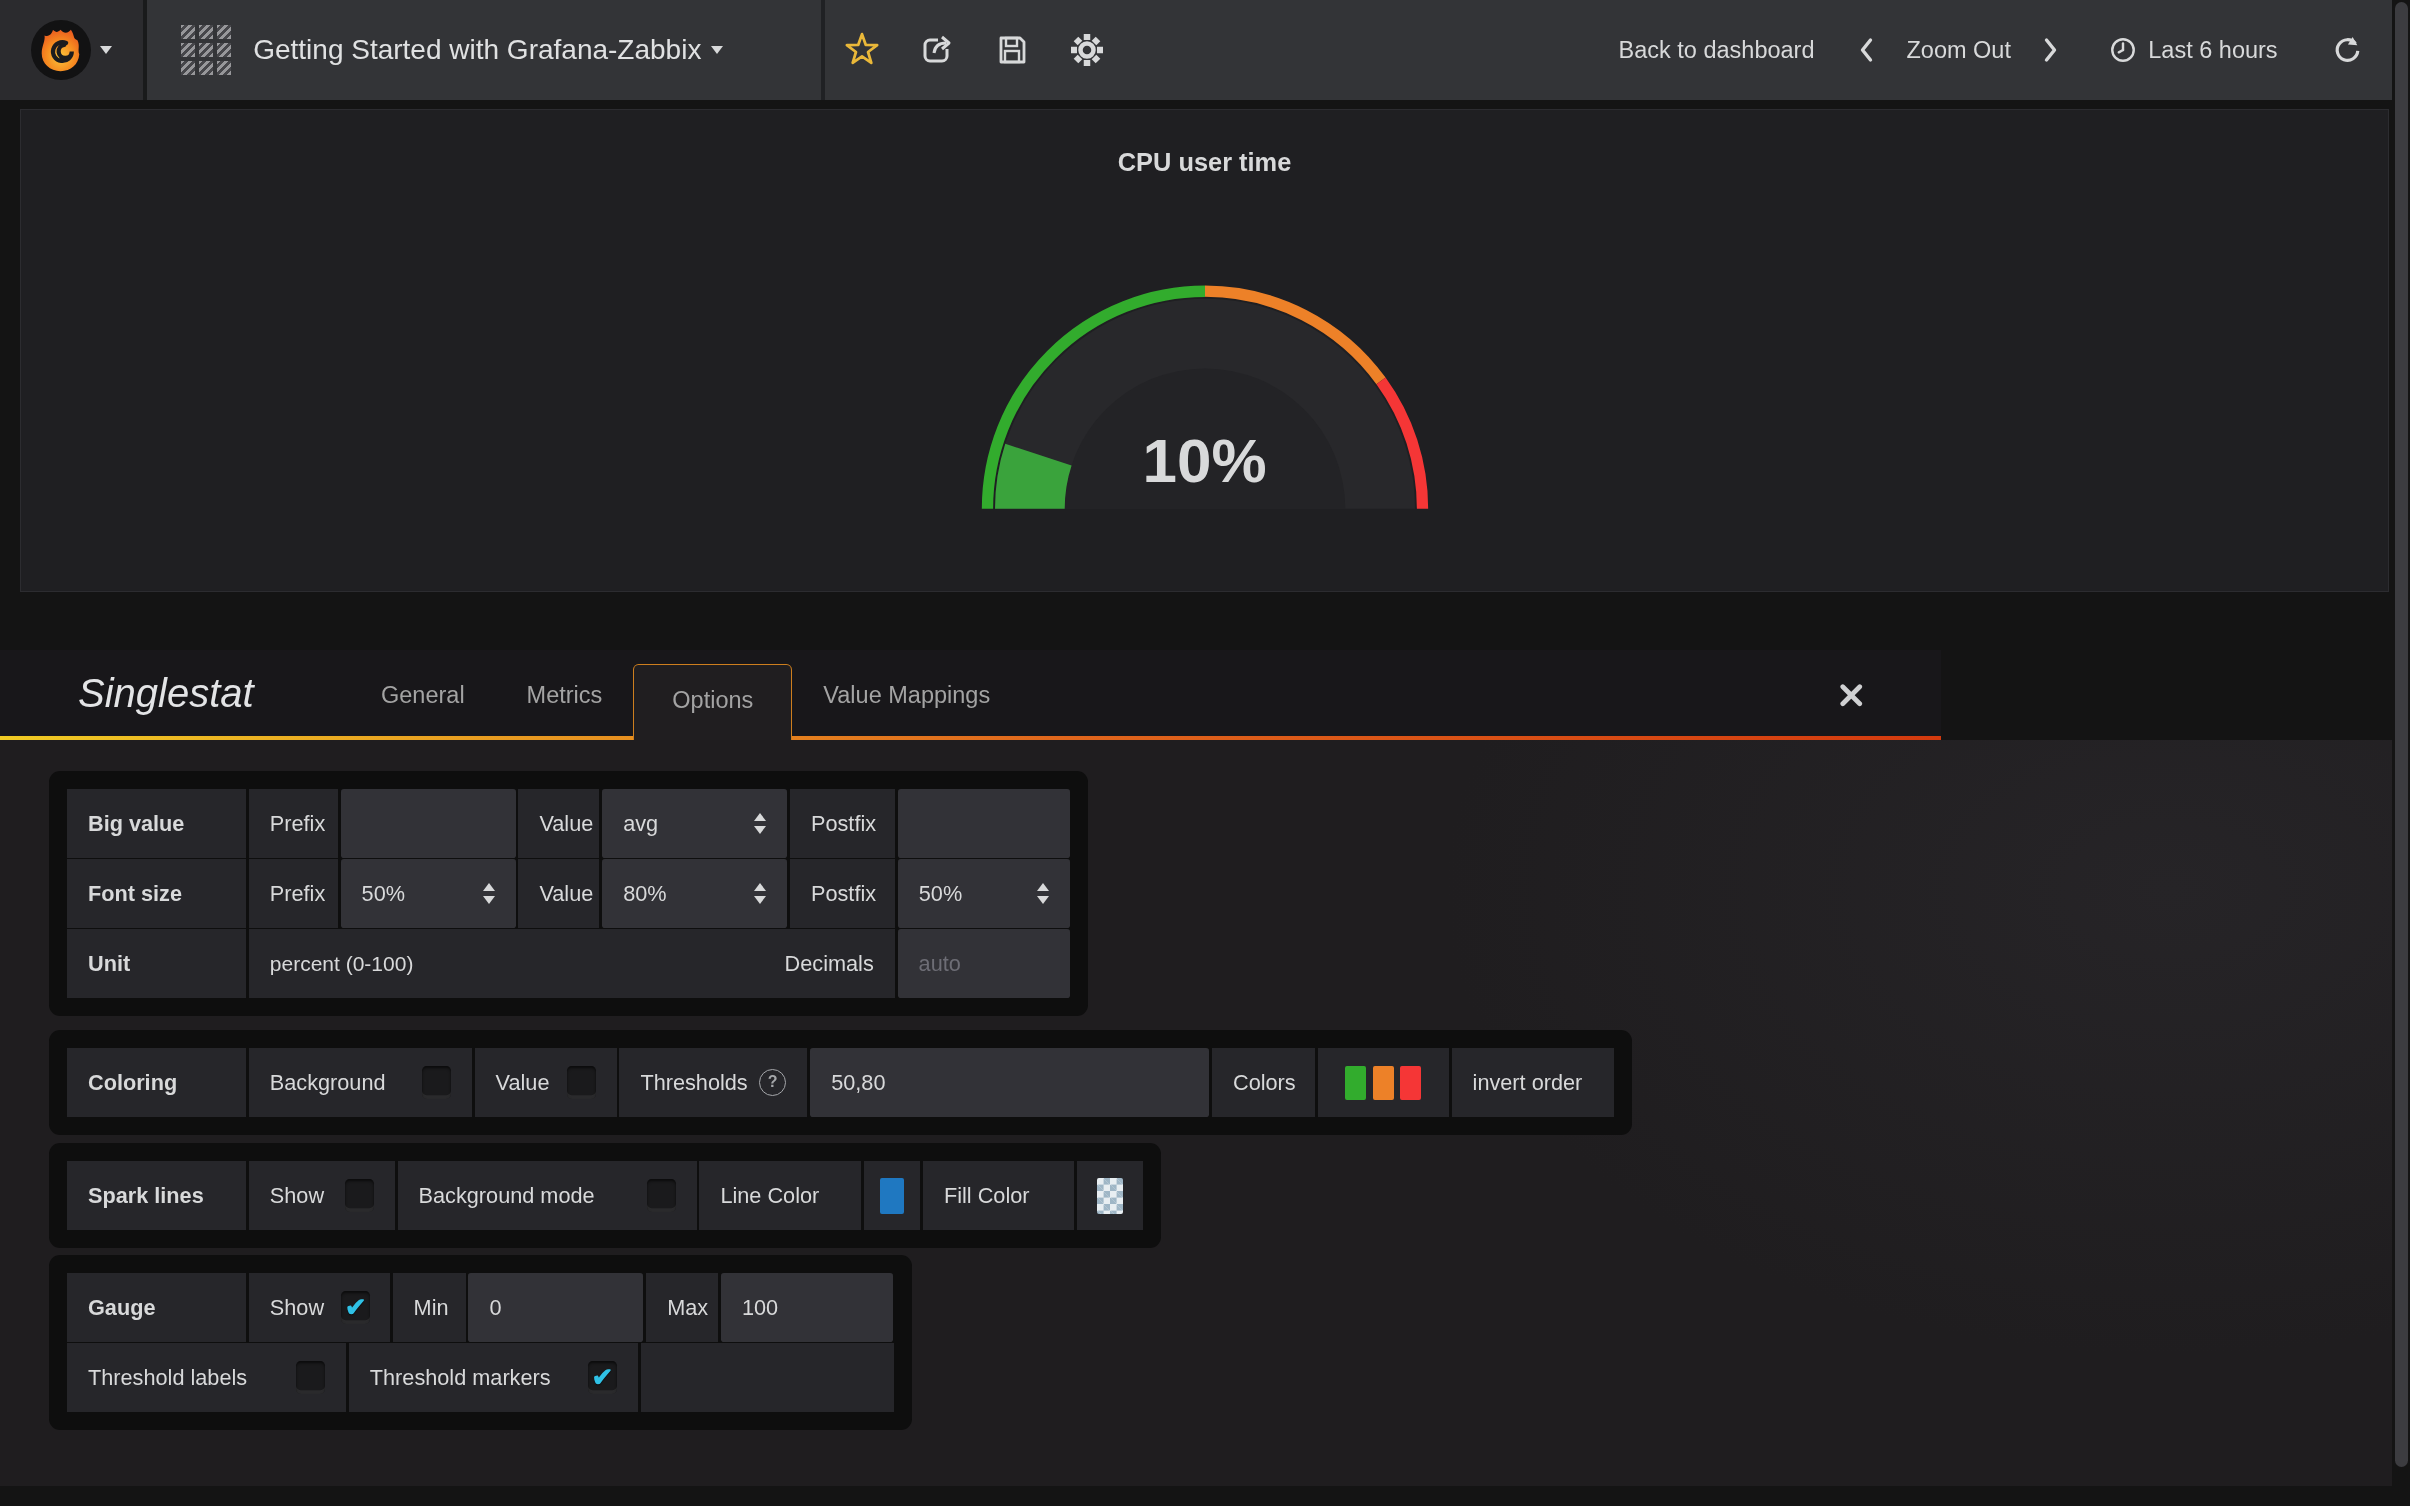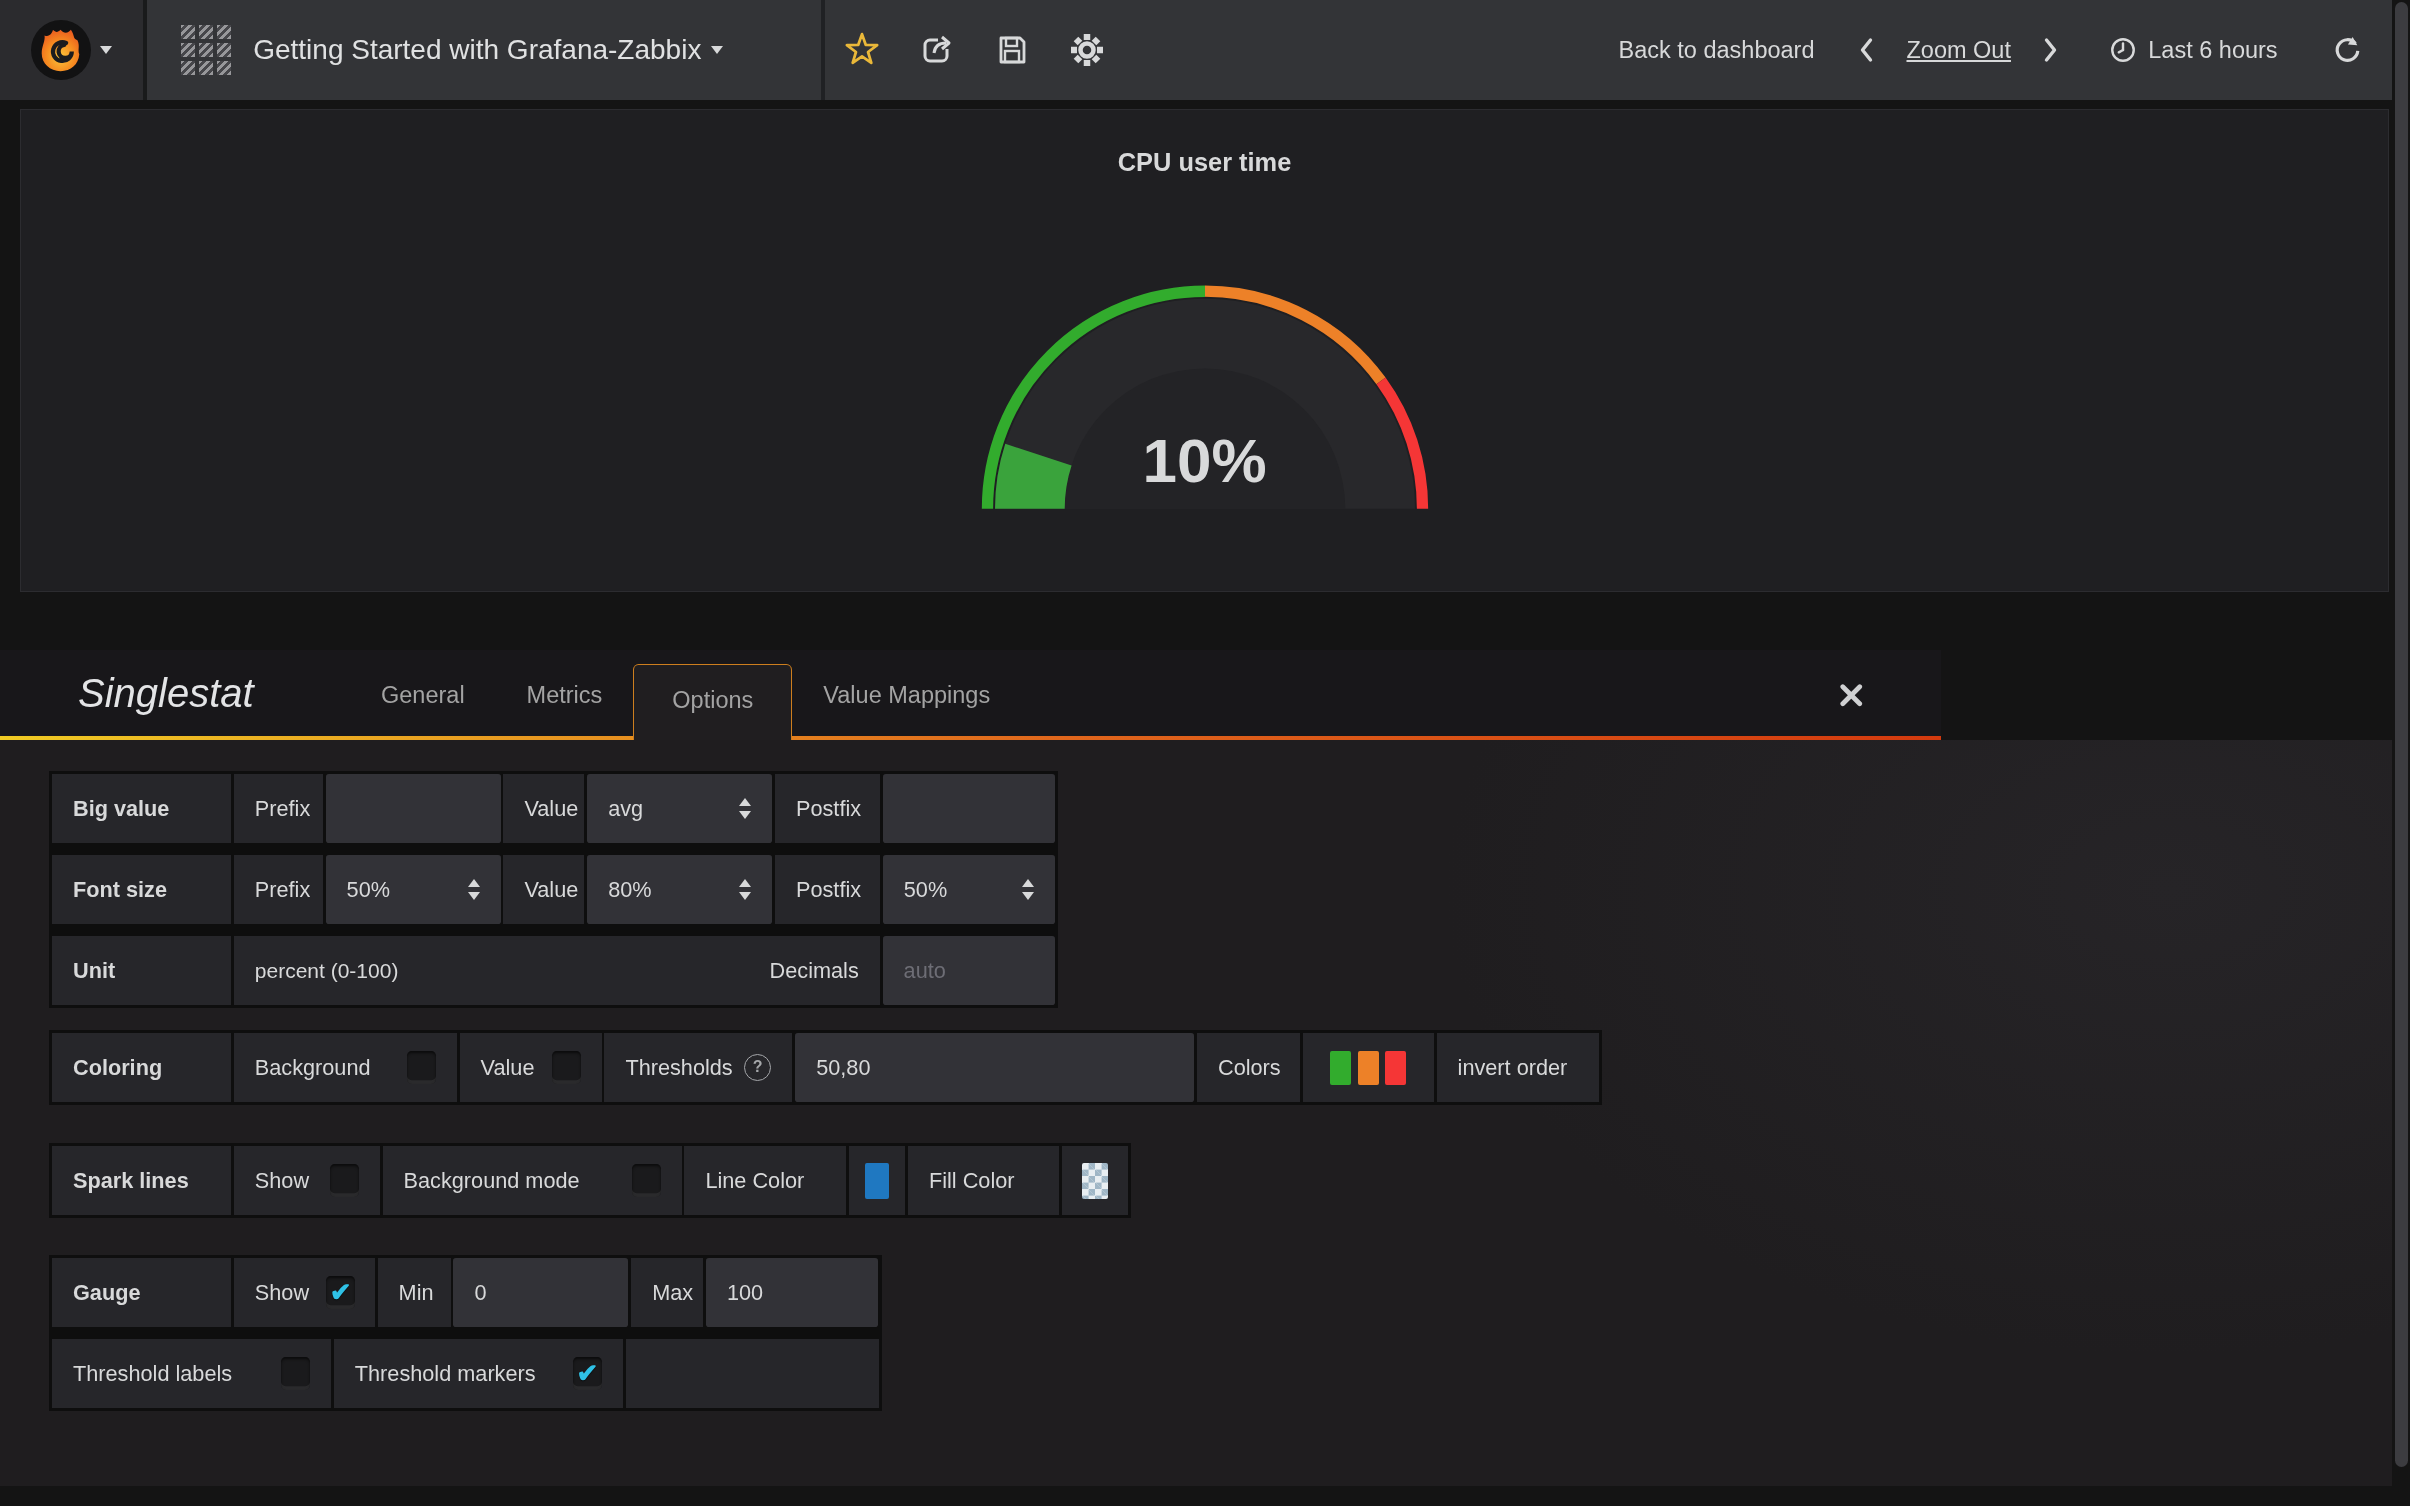--- a/index.html
+++ b/index.html
@@ -16,40 +16,40 @@
   .dash-title{font-size:28px;color:#e0e1e2;margin-right:10px;white-space:nowrap;}
   .v-divider{width:3.8px;height:100px;background:#202124;}
   .nav-actions{display:flex;height:100px;}
   .nav-action{width:75px;height:100px;display:flex;align-items:center;justify-content:center;cursor:pointer;}
   .nav-right{margin-left:auto;display:flex;align-items:center;height:100px;padding-right:49px;font-size:23.5px;color:#d8d9da;}
   .nav-right .txt{white-space:nowrap;}
   .nav-chevron{display:flex;align-items:center;justify-content:center;width:53px;height:100px;cursor:pointer;}
   .clock-group{display:flex;align-items:center;gap:11.3px;margin:0 9.4px;cursor:pointer;}
   .refresh-btn{margin-left:45px;display:flex;align-items:center;cursor:pointer;}
   .back-link{cursor:pointer;margin-right:26px;}
-  .zoom-label{cursor:pointer;text-decoration:underline;}
+  .zoom-label{cursor:pointer;}
 
   
   .panel{position:absolute;left:20px;top:109px;width:2369px;height:483px;background:#1f1f22;border:0.9px solid #2c2c30;box-sizing:border-box;}
   .panel-title{position:absolute;left:0;top:38px;width:100%;text-align:center;font-size:25.4px;font-weight:700;color:#d8d9da;cursor:pointer;}
   .gauge-wrap{position:absolute;left:50%;transform:translateX(-50%);top:88px;width:490px;height:358px;}
   .gauge-value{position:absolute;left:0;top:224px;width:490px;height:77px;line-height:77px;text-align:center;font-size:62px;font-weight:700;color:#d8d9da;}
 
   
   .editor-header{position:absolute;left:0;top:650px;width:1941px;height:90px;background:#18171a;}
   .editor-header::after{content:"";position:absolute;left:0;bottom:0;width:100%;height:3.8px;background:linear-gradient(90deg,#f0cb24 0%,#e0661c 55%,#d43a0e 100%);z-index:1;}
   .panel-type-title{position:absolute;left:78px;top:0;height:87px;display:flex;align-items:center;font-size:40px;font-style:italic;color:#e3e4e6;}
   .tabs{position:absolute;left:350px;top:0;height:90px;display:flex;align-items:flex-end;z-index:2;}
   .tab{height:90px;line-height:90px;padding:0 31px;font-size:23.5px;color:#a3a3a3;cursor:pointer;}
   .tab.active{height:76px;line-height:70px;background:#201e20;border:0.9px solid #cd7e1e;border-bottom:none;border-radius:5.6px 5.6px 0 0;box-sizing:border-box;padding:0 38px;}
   .close-editor{position:absolute;right:73px;top:28px;width:34px;height:34px;display:flex;align-items:center;justify-content:center;cursor:pointer;}
 
   
   .editor-body{position:absolute;left:0;top:740px;width:2411px;height:746px;background:radial-gradient(1318px 847px at 90% 20%,#262427 0%,#1f1d1f 55%);}
-  .opt-table{position:absolute;display:flex;flex-direction:column;gap:12px;background:#0e0e0e;padding:3px;border-radius:0;}
+  .opt-table{position:absolute;display:flex;flex-direction:column;gap:1px;background:#0e0e0e;padding:18px;border-radius:11px;}
   .opt-row{display:flex;gap:2.8px;}
   .cell{background:#26262a;height:69px;display:flex;align-items:center;box-sizing:border-box;padding:0 21px;font-size:21.7px;color:#d8d9da;white-space:nowrap;}
   .cell.head{font-weight:700;}
   .cell.input,.cell.select{background:#323237;border-radius:2.8px;cursor:text;}
   .cell.select{justify-content:space-between;cursor:pointer;}
   .cell.spread{justify-content:space-between;text-align:center;}
   .cell.center{justify-content:center;padding:0;}
   .placeholder{color:#6d6d75;}
   .spinner{display:flex;flex-direction:column;align-items:center;gap:4.7px;margin-left:11.3px;}
   .spin-up{width:0;height:0;border-left:6.6px solid transparent;border-right:6.6px solid transparent;border-bottom:8.5px solid #d8d9da;}

